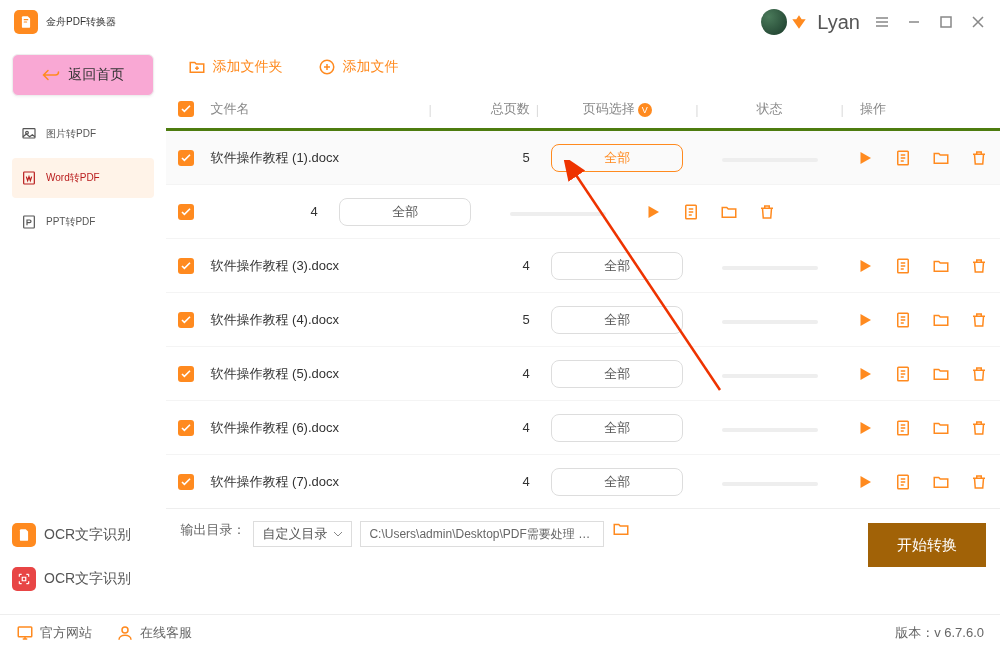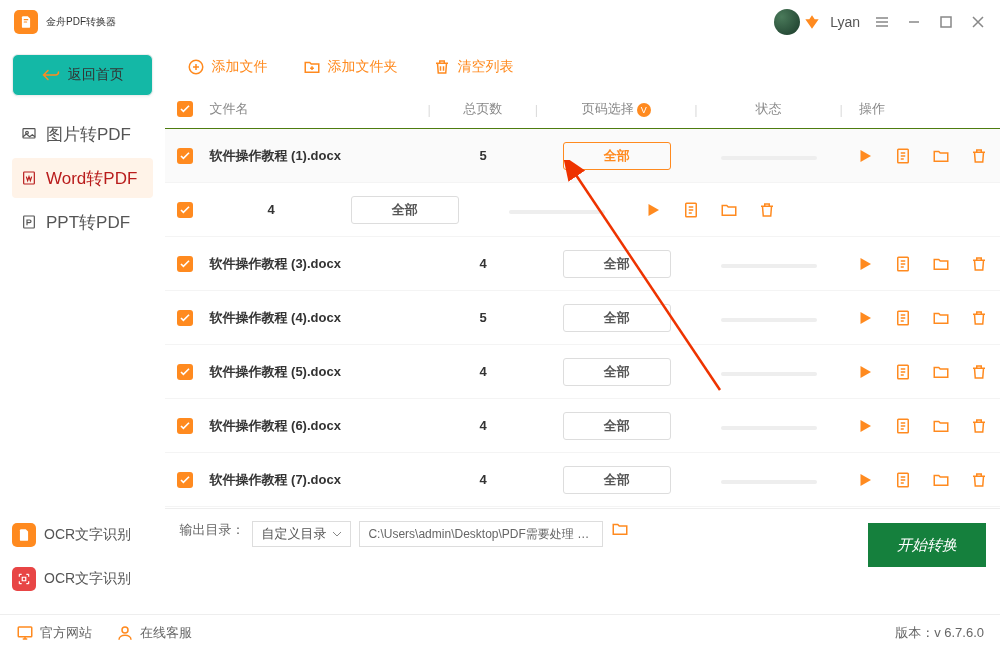--- a/index.html
+++ b/index.html
@@ -6,84 +6,84 @@
 body { width: 1000px; height: 650px; background: #fff; overflow: hidden; position: relative; }
 
 
 .titlebar { height: 44px; display: flex; align-items: center; padding: 0 14px; }
 .logo { width: 24px; height: 24px; background: #ff8a1f; border-radius: 5px; display: flex; align-items: center; justify-content: center; margin-right: 8px; }
 .logo svg { width: 14px; height: 14px; }
 .title { font-size: 10px; color: #333; font-weight: 500; }
 .spacer { flex: 1; }
 .avatar { width: 26px; height: 26px; border-radius: 50%; background: radial-gradient(circle at 30% 30%, #4a7a5a, #1a3a2a); margin-right: 4px; }
 .diamond { width: 16px; height: 16px; margin-right: 10px; }
-.username { font-size: 14px; color: #555; margin-right: 14px; }
+.username { font-size: 20px; color: #555; margin-right: 14px; }
 .winbtns { display: flex; gap: 16px; }
 .winbtn { width: 16px; height: 16px; display: flex; align-items: center; justify-content: center; cursor: pointer; color: #888; }
 
 
 .main { display: flex; height: 570px; }
 .sidebar { width: 172px; padding: 10px 12px; display: flex; flex-direction: column; }
 .content { flex: 1; }
 
 
-.back-btn { border: 1px solid #eee; background: #14b8a6; box-shadow: 0 1px 3px rgba(0,0,0,0.05); border-radius: 6px; height: 42px; display: flex; align-items: center; justify-content: center; gap: 8px; font-size: 14px; color: #333; cursor: pointer; margin-bottom: 18px; }
+.back-btn { border: 1px solid #eee; background: #f9a8d4; box-shadow: 0 1px 3px rgba(0,0,0,0.05); border-radius: 6px; height: 42px; display: flex; align-items: center; justify-content: center; gap: 8px; font-size: 14px; color: #333; cursor: pointer; margin-bottom: 18px; }
 .back-btn svg { width: 18px; height: 14px; }
 
 
-.nav-item { height: 40px; display: flex; align-items: center; gap: 8px; padding: 0 8px; font-size: 17px; color: #555; cursor: pointer; border-radius: 4px; margin-bottom: 4px; }
+.nav-item { height: 40px; display: flex; align-items: center; gap: 8px; padding: 0 8px; font-size: 10px; color: #555; cursor: pointer; border-radius: 4px; margin-bottom: 4px; }
 .nav-item.active { background: #fff3e8; color: #b91c1c; }
 .nav-item svg { width: 18px; height: 16px; }
 
 
 .side-bottom { margin-top: auto; }
 .side-ext { height: 38px; display: flex; align-items: center; gap: 8px; font-size: 14px; color: #555; cursor: pointer; margin-bottom: 6px; }
 .ext-logo { width: 24px; height: 24px; border-radius: 5px; display: flex; align-items: center; justify-content: center; }
 .ext-logo.orange { background: #ff8a1f; }
 .ext-logo.red { background: #e84545; }
 
 
 .toolbar { height: 46px; display: flex; align-items: center; gap: 16px; padding: 8px 12px; }
 .tool-btn { display: flex; align-items: center; gap: 6px; font-size: 14px; color: #ff8a1f; cursor: pointer; padding: 6px 10px; }
 .tool-btn svg { width: 18px; height: 18px; }
 
 
 .thead { height: 38px; display: flex; align-items: center; padding: 0 12px; font-size: 13px; color: #888; }
 .col-check { width: 32px; }
 .col-name { width: 212px; }
-.col-pages { width: 92px; text-align: center; }
+.col-pages { width: 92px; text-align: right; }
 .col-range { width: 144px; text-align: center; position: relative; }
 .col-status { width: 130px; text-align: center; }
 .col-ops { flex: 1; text-align: left; padding-left: 10px; }
 .divider { color: #ddd; margin: 0 6px; }
 .vip-badge { display: inline-flex; width: 14px; height: 14px; background: #ff8a1f; border-radius: 50%; color: #fff; font-size: 9px; align-items: center; justify-content: center; margin-left: 3px; vertical-align: middle; }
 
 
-.tbody { height: 380px; overflow-y: auto; border-top: 1px solid #4d7c0f; font-weight: bold; }
+.tbody { height: 380px; overflow-y: auto; border-top: 3px solid #4d7c0f; }
 .tbody::-webkit-scrollbar { width: 8px; }
 .tbody::-webkit-scrollbar-thumb { background: #ddd; border-radius: 4px; }
 .row { height: 54px; display: flex; align-items: center; padding: 0 12px; font-size: 13px; color: #333; border-bottom: 1px solid #f4f4f4; }
 .row.hover { background: #fafafa; }
 .checkbox { width: 16px; height: 16px; background: #ff8a1f; border-radius: 3px; display: flex; align-items: center; justify-content: center; }
 .checkbox svg { width: 10px; height: 8px; }
 .checkbox.empty { background: #fff; border: 1px solid #ccc; }
-.range-btn { display: inline-block; width: 108px; height: 28px; line-height: 26px; border: 1px solid #ddd; border-radius: 3px; text-align: center; font-size: 13px; color: #555; cursor: pointer; }
+.range-btn { display: inline-block; width: 132px; height: 28px; line-height: 26px; border: 1px solid #ddd; border-radius: 8px; text-align: center; font-size: 13px; color: #555; cursor: pointer; }
 .row.hover .range-btn { border-color: #ff8a1f; color: #ff8a1f; }
 .progress { width: 96px; height: 4px; background: #eee; border-radius: 2px; display: inline-block; }
 .ops { display: flex; align-items: center; gap: 20px; padding-left: 6px; }
 .op-icon { width: 18px; height: 18px; color: #ff8a1f; cursor: pointer; }
 
 
 .bottom-panel { border-top: 1px solid #eee; padding: 12px 14px; display: flex; flex-direction: column; gap: 12px; position: relative; }
 .bp-row1 { display: flex; align-items: center; font-size: 13px; color: #666; }
 .bp-row2 { display: flex; align-items: flex-start; gap: 8px; font-size: 13px; color: #666; }
 .select-box { border: 1px solid #ddd; height: 26px; padding: 0 8px; display: flex; align-items: center; gap: 6px; font-size: 13px; color: #555; cursor: pointer; }
 .path-box { border: 1px solid #ddd; height: 26px; padding: 0 8px; display: flex; align-items: center; font-size: 12px; color: #666; width: 244px; }
 .folder-icon { color: #ff8a1f; cursor: pointer; }
-.start-btn { position: absolute; right: 14px; top: 14px; width: 118px; height: 44px; background: #15803d; color: #fff; border: none; font-size: 15px; cursor: pointer; font-style: italic; }
+.start-btn { position: absolute; right: 14px; top: 14px; width: 118px; height: 44px; background: #a16207; color: #fff; border: none; font-size: 15px; cursor: pointer; }
 
 
 .footer { height: 36px; border-top: 1px solid #eee; display: flex; align-items: center; padding: 0 16px; font-size: 13px; color: #666; gap: 24px; }
 .foot-item { display: flex; align-items: center; gap: 6px; cursor: pointer; }
 .foot-item svg { width: 18px; height: 18px; color: #ff8a1f; }
 .version { margin-left: auto; }
 
 
 .arrow { position: absolute; pointer-events: none; z-index: 100; }
 </style>
@@ -178,37 +178,31 @@
           </div>
         <span>OCR文字识别</span>
       </div>
     </div>
   </div>
 
   <div class="content">
     <div class="toolbar">
       <div class="tool-btn">
         <svg viewBox="0 0 24 24" fill="none" stroke="#ff8a1f" stroke-width="2">
+            <path d="M3 6h6l2 2h10v11H3z"></path>
+            <path d="M12 11v5M9.5 13.5h5"></path>
+          </svg>
+        <span>添加文件夹</span>
+      </div>
+      <div class="tool-btn">
+        <svg viewBox="0 0 24 24" fill="none" stroke="#ff8a1f" stroke-width="2">
             <circle cx="12" cy="12" r="9"></circle>
             <path d="M12 8v8M8 12h8"></path>
           </svg>
         <span>添加文件</span>
-      </div>
-      <div class="tool-btn">
-        <svg viewBox="0 0 24 24" fill="none" stroke="#ff8a1f" stroke-width="2">
-            <path d="M3 6h6l2 2h10v11H3z"></path>
-            <path d="M12 11v5M9.5 13.5h5"></path>
-          </svg>
-        <span>添加文件夹</span>
-      </div>
-      <div class="tool-btn">
-        <svg viewBox="0 0 24 24" fill="none" stroke="#ff8a1f" stroke-width="2">
-            <path d="M4 7h16M9 7V4h6v3M6 7l1 13h10l1-13M10 11v6M14 11v6"></path>
-          </svg>
-        <span>清空列表</span>
       </div>
     </div>
 
     <div class="thead">
       <div class="col-check">
           <div class="checkbox">
             <svg viewBox="0 0 12 10">
               <path d="M1 5l3 3 7-7" stroke="#fff" stroke-width="2" fill="none"></path>
             </svg>
           </div>

